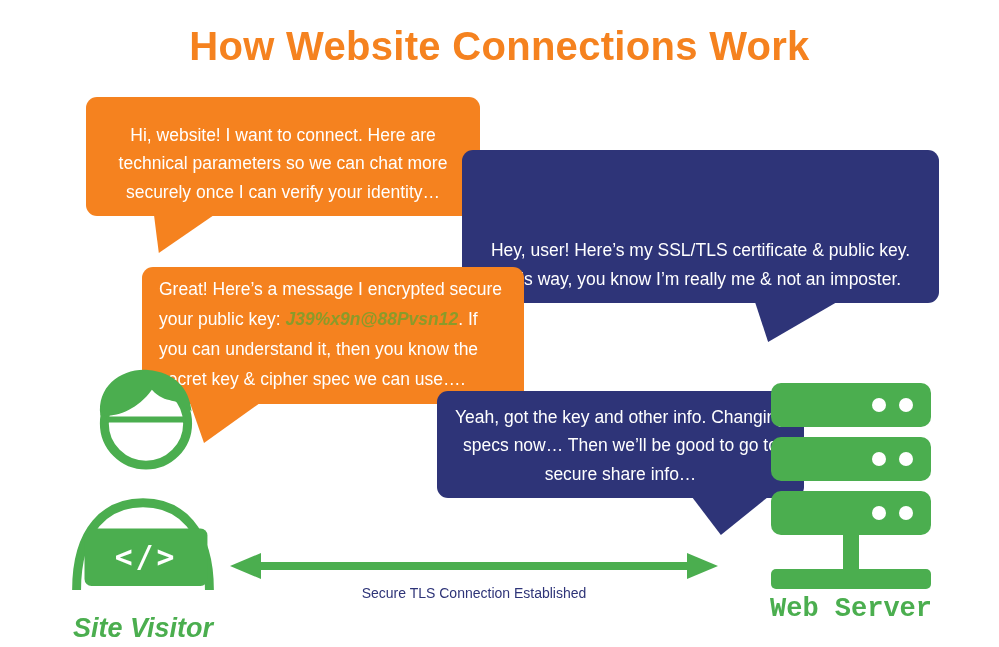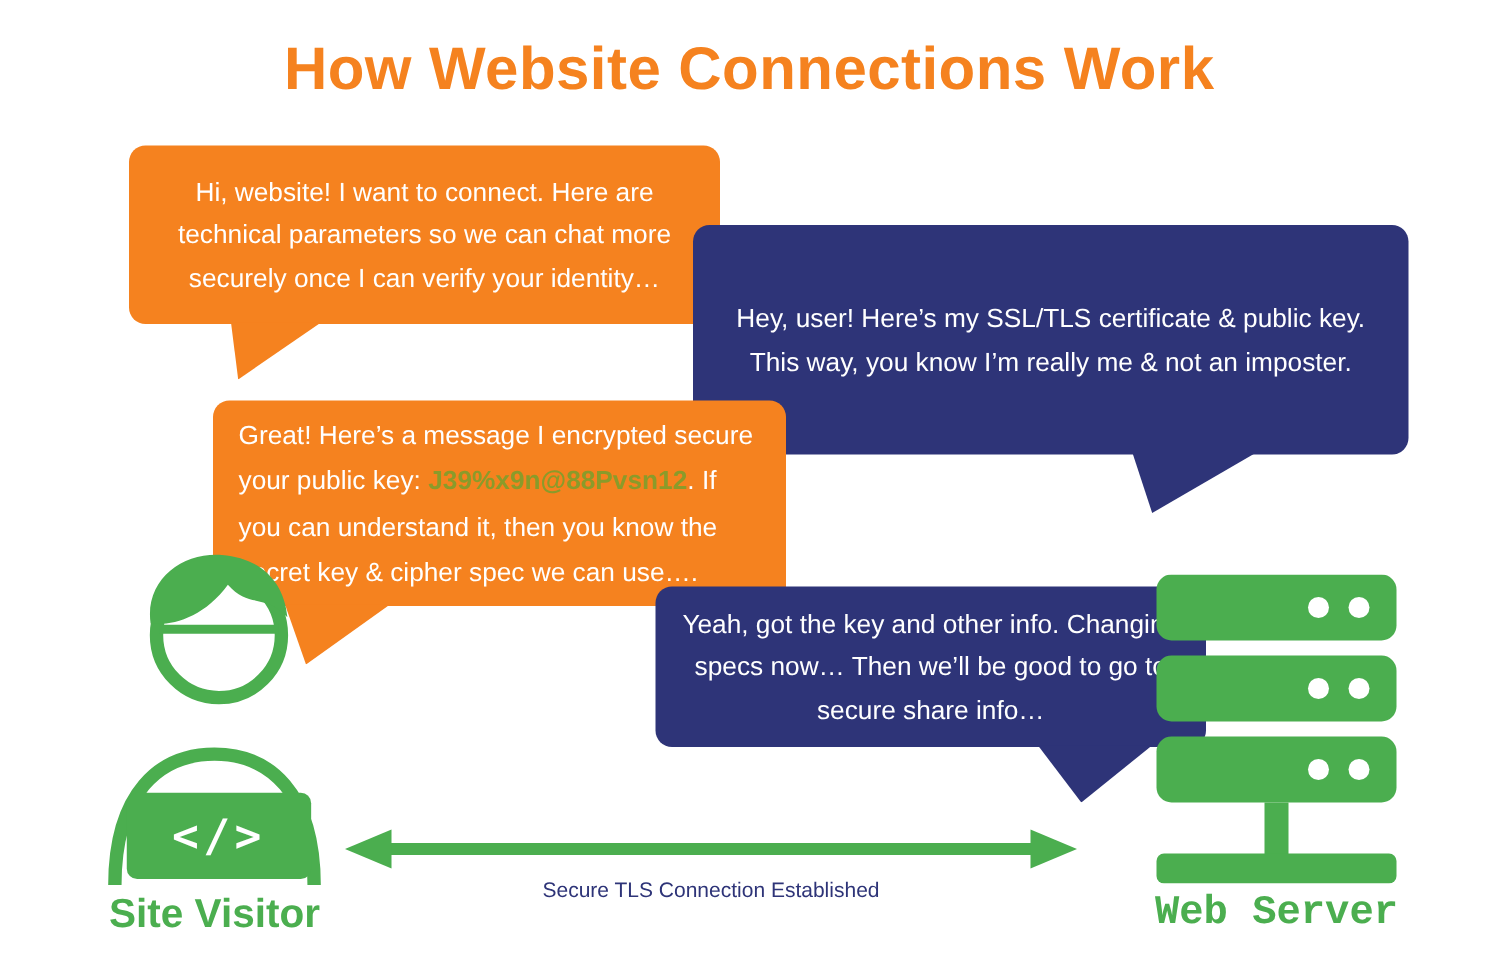--- a/index.html
+++ b/index.html
@@ -13,21 +13,21 @@
 
   .title {
     position:absolute; top:24px; left:0; width:100%;
     text-align:center; font-size:40px; font-weight:700;
     color:var(--orange,#F5821F); letter-spacing:0.3px;
   }
 
   .bubble {
     position:absolute; color:#ffffff; border-radius:11px;
     font-size:17.5px; line-height:1.62;
-    display:flex; flex-direction:column; justify-content:center;
+    display:flex; flex-direction:column; justify-content:flex-end;
   }
   .bubble.orange { background:var(--orange,#F5821F); }
   .bubble.navy   { background:var(--navy,#2E3478); }
   .bubble .txt { width:100%; }
   .center { text-align:center; }
   .left   { text-align:left; }
 
   .tail {
     position:absolute; top:calc(100% - 1px);
   }
@@ -40,39 +40,39 @@
   #bubble-server-1  { left:462px; top:150px; width:477px; height:153px; padding:10px 11px; }
   #bubble-server-1 .p2 { margin-top:13px; }
   #tail-server-1    { left:293px; width:82px; height:40px; clip-path:polygon(0 0,100% 0,16% 100%); }
 
   #bubble-visitor-2 { left:142px; top:267px; width:382px; height:137px; padding:10px 17px; line-height:1.72; }
   #tail-visitor-2   { left:48px;  width:70px; height:40px; clip-path:polygon(0 0,100% 0,20% 100%); }
 
   #bubble-server-2  { left:437px; top:391px; width:367px; height:107px; padding:10px 16px; }
   #tail-server-2    { left:255px; width:76px; height:38px; clip-path:polygon(0 0,100% 0,38% 100%); }
 
-  .cipher { color:var(--cipher,#8A9B2A); font-weight:700; }
+  .cipher { color:var(--cipher,#8A9B2A); font-weight:700;font-style:italic; }
 
   .actor-icon { position:absolute; }
   #visitor-icon { left:48px;  top:362px; width:190px; height:228px; }
   #server-icon  { left:763px; top:383px; width:176px; height:206px; }
 
   #arrow { position:absolute; left:228px; top:550px; width:492px; height:32px; }
 
   .connection-label {
     position:absolute; left:228px; top:585px; width:492px;
     text-align:center; font-size:14px; font-weight:500;
     color:var(--navy,#2E3478);
   }
 
   .actor-label {
     position:absolute; font-size:27px; font-weight:700;
     color:var(--green,#4BAE4F); text-align:center;
   }
-  #visitor-label { left:38px;  top:594px; width:210px; }
+  #visitor-label { left:38px;  top:613px; width:210px;font-style:italic; }
   #server-label  { left:760px; top:594px; width:182px;font-family:Liberation Mono, monospace; }
 </style>
 </head>
 <body>
 
 <div class="canvas">
 
   <h1 class="title">How Website Connections Work</h1>
 
   <div class="bubble orange" id="bubble-visitor-1">

